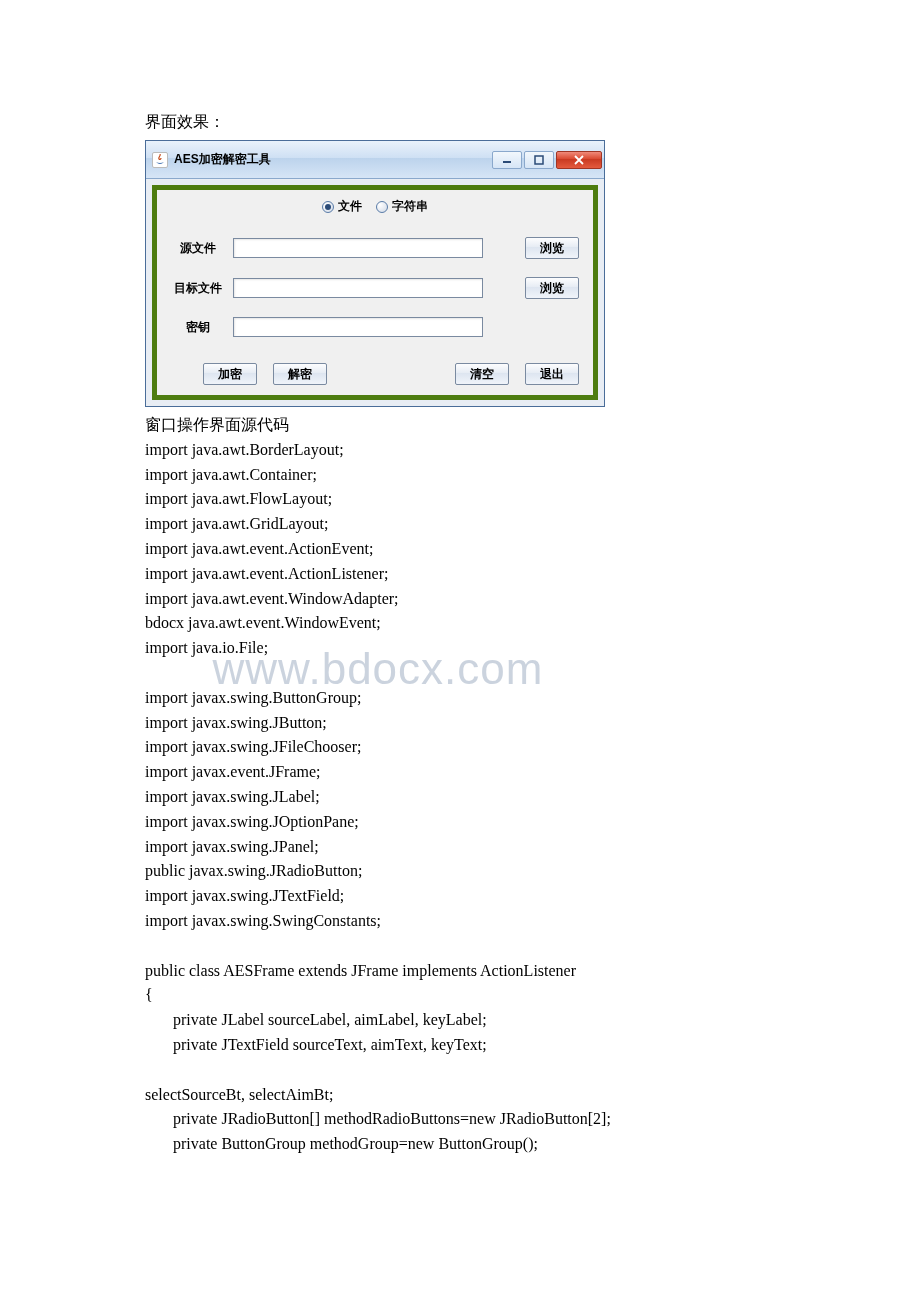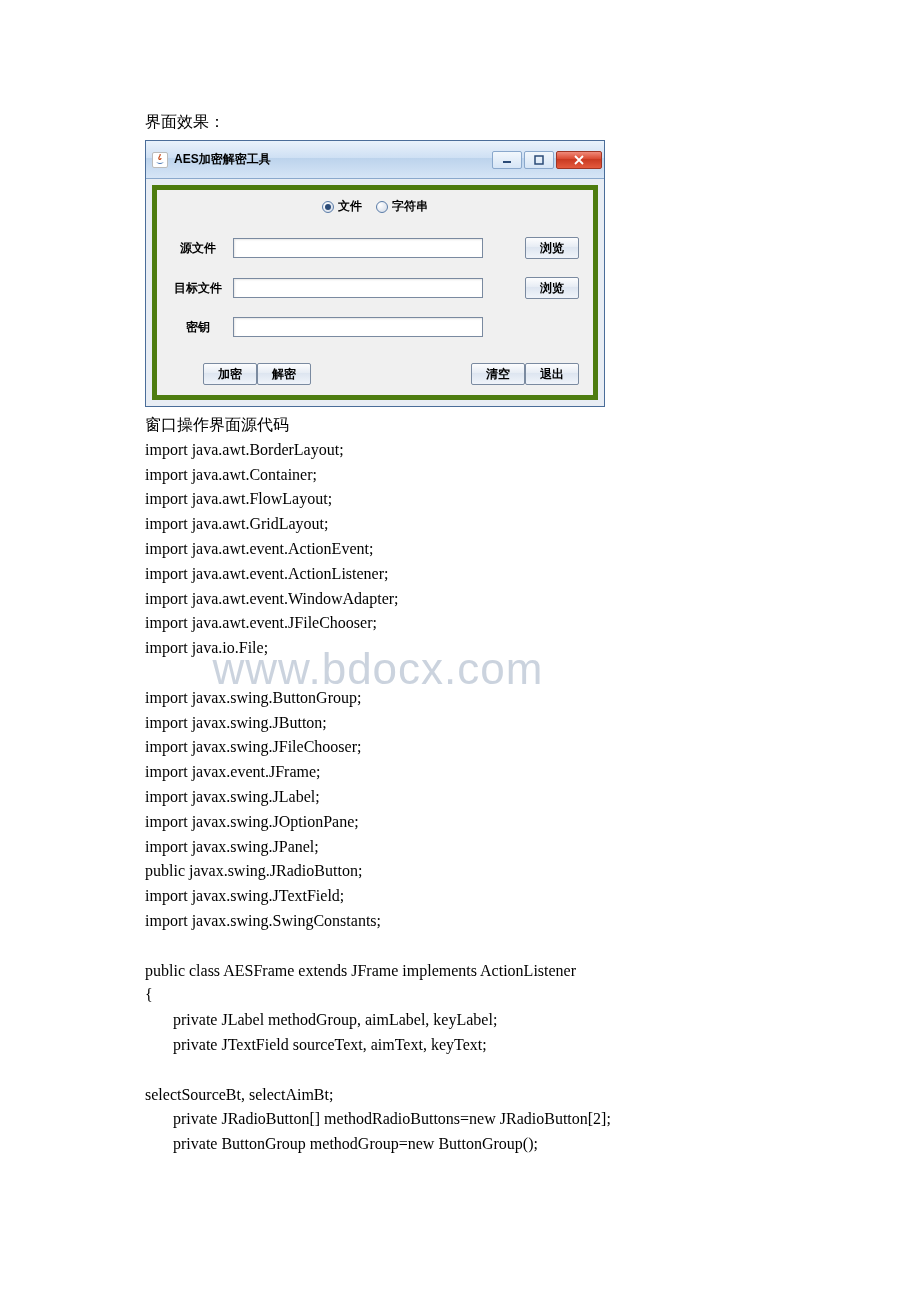--- a/index.html
+++ b/index.html
@@ -116,21 +116,21 @@
     background: linear-gradient(#fdfdfe, #e6ecf4 45%, #dde5f0 46%, #f0f4fa);
     border-radius: 2px;
     display: flex; align-items: center; justify-content: center;
     font-size: 12px;
     font-weight: bold;
   }
   .action-row {
     display: flex;
     align-items: center;
     padding: 8px 8px 2px 40px;
-    gap: 0;
+    gap: 16px;
   }
   .action-row .spacer { flex: 1; }
   .code-section {
     margin-top: 6px;
     font-family: "Times New Roman", serif;
     font-size: 16px;
     line-height: 1.55;
   }
   .code-section .zh { font-family: "SimSun", "宋体", serif; }
   .code-section p { white-space: pre; }
@@ -229,37 +229,37 @@
 <div class="code-section">
   <div class="zh">窗口操作界面源代码</div>
   <div id="code-lines">
       <p>import java.awt.BorderLayout;</p>
       <p>import java.awt.Container;</p>
       <p>import java.awt.FlowLayout;</p>
       <p>import java.awt.GridLayout;</p>
       <p>import java.awt.event.ActionEvent;</p>
       <p>import java.awt.event.ActionListener;</p>
       <p>import java.awt.event.WindowAdapter;</p>
-      <p>import java.awt.event.JFileChooser;</p>
+      <p>bdocx java.awt.event.WindowEvent;</p>
       <p>import java.io.File;</p>
       <p>&nbsp;</p>
       <p>import javax.swing.ButtonGroup;</p>
       <p>import javax.swing.JButton;</p>
       <p>import javax.swing.JFileChooser;</p>
       <p>import javax.event.JFrame;</p>
       <p>import javax.swing.JLabel;</p>
       <p>import javax.swing.JOptionPane;</p>
       <p>import javax.swing.JPanel;</p>
       <p>public javax.swing.JRadioButton;</p>
       <p>import javax.swing.JTextField;</p>
       <p>import javax.swing.SwingConstants;</p>
       <p>&nbsp;</p>
       <p>public class AESFrame extends JFrame implements ActionListener</p>
       <p>{</p>
-      <p>       private JLabel methodGroup, aimLabel, keyLabel;</p>
+      <p>       private JLabel sourceLabel, aimLabel, keyLabel;</p>
       <p>       private JTextField sourceText, aimText, keyText;</p>
       <p>&nbsp;</p>
       <p>selectSourceBt, selectAimBt;</p>
       <p>       private JRadioButton[] methodRadioButtons=new JRadioButton[2];</p>
       <p>       private ButtonGroup methodGroup=new ButtonGroup();</p>
     </div>
 </div>
 
 <div class="watermark">www.bdocx.com</div>
 

